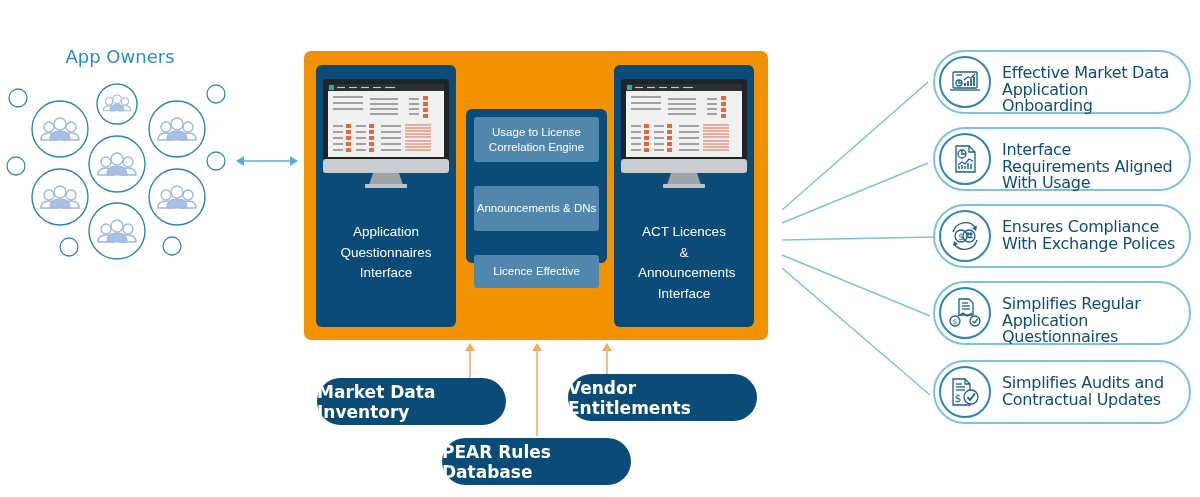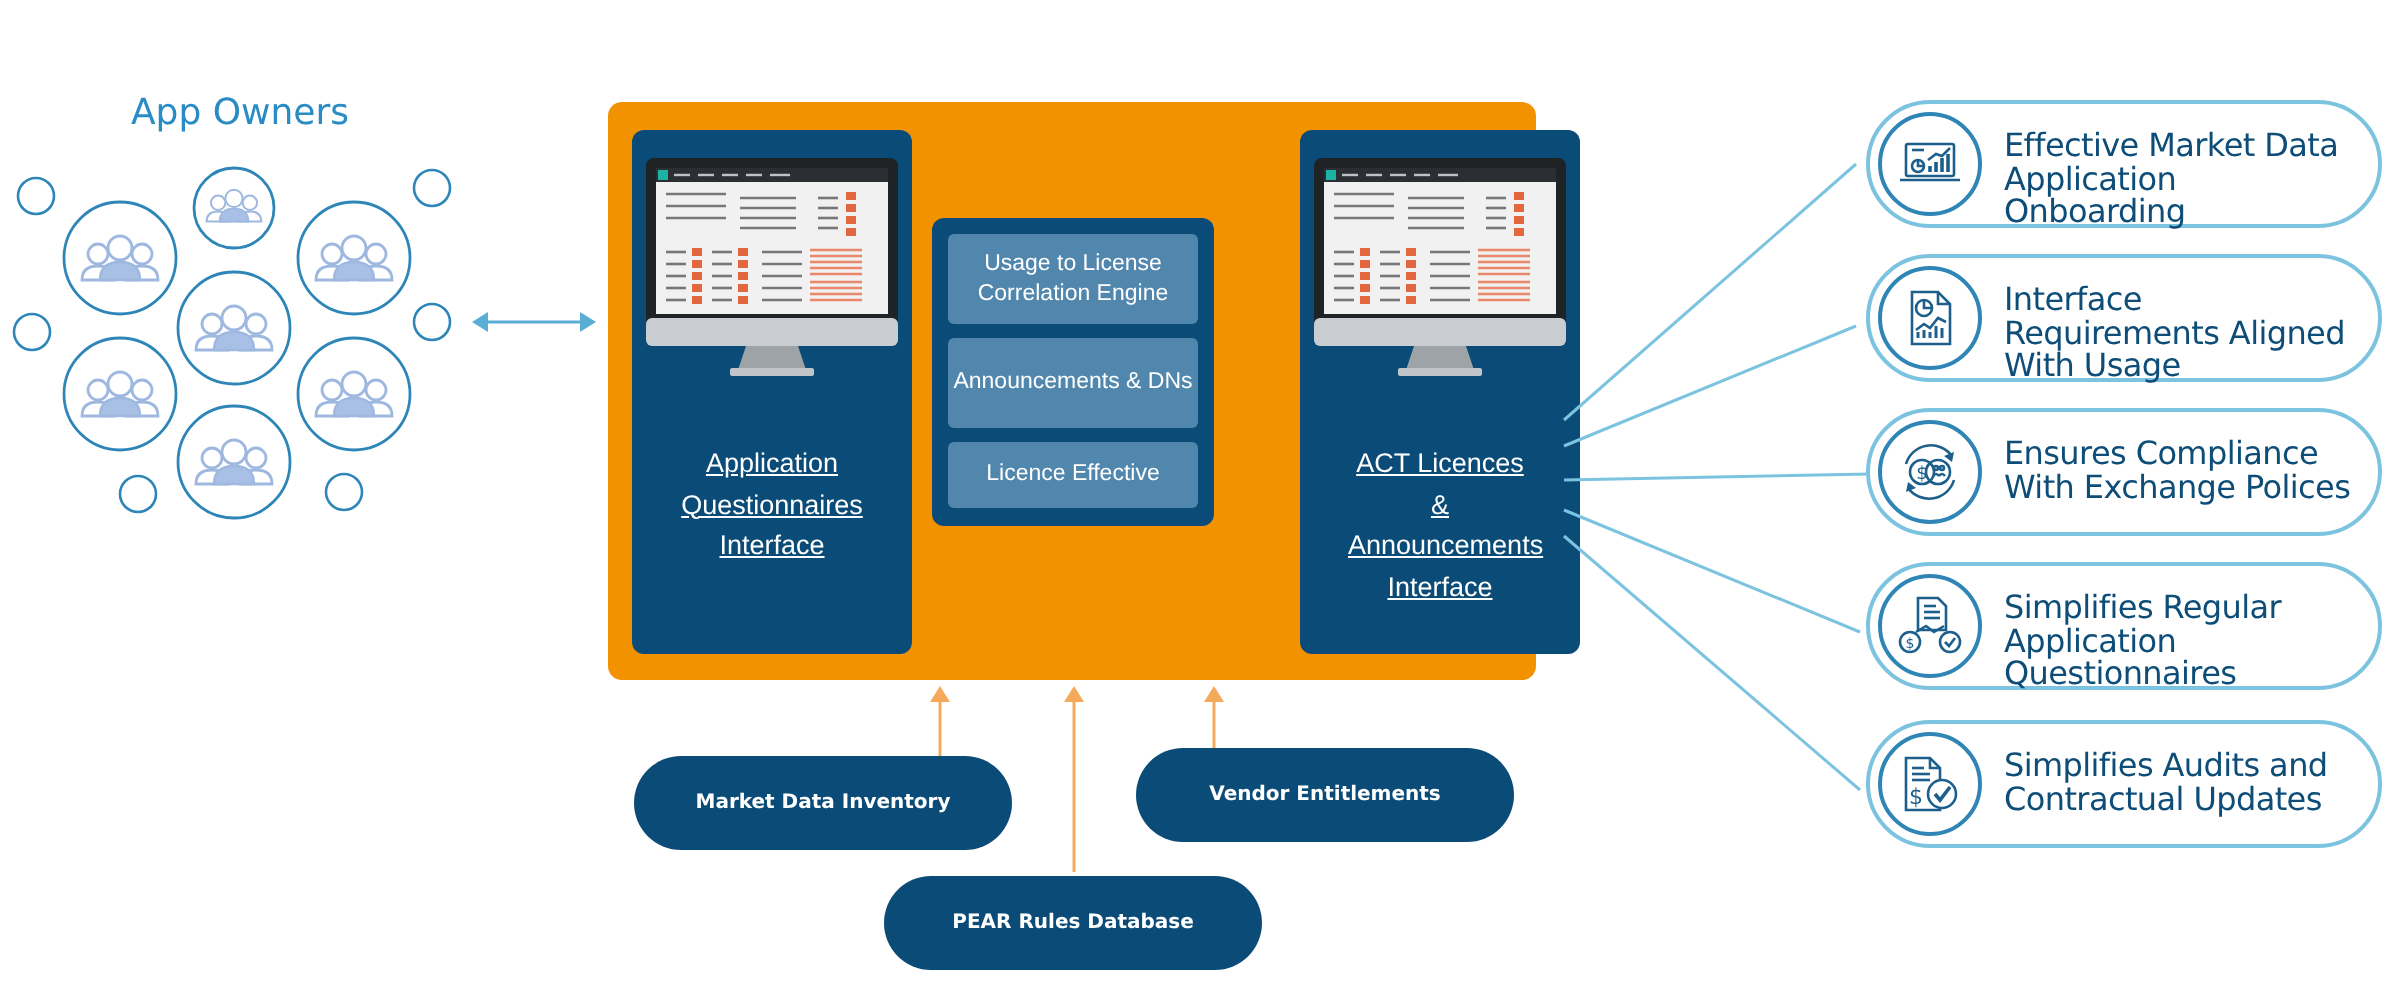--- a/index.html
+++ b/index.html
@@ -16,48 +16,47 @@
 
   .orange-frame {
     position: absolute; left: 304px; top: 51px; width: 464px; height: 289px;
     background: #f39200; border-radius: 7px;
   }
   .panel {
     position: absolute; top: 14px; width: 140px; height: 262px;
     background: #0a4b78; border-radius: 6px;
   }
   .panel.left { left: 12px; }
-  .panel.right { left: 310px; margin-left: 36px; }
+  .panel.right { left: 310px; }
   .monitor { position: absolute; left: 7px; top: 14px; width: 126px; height: 112px; }
   .panel-label {
     position: absolute; left: 0; right: 0; top: 157px; text-align: center;
     color: #ffffff; font-family: "Liberation Sans", sans-serif; font-size: 13.5px; line-height: 20.5px;
     padding: 0 24px;
-    text-decoration: underline;
   }
 
   .engine-box {
     position: absolute; left: 162px; top: 58px; width: 141px; height: 154px;
     background: #0a4b78; border-radius: 6px; padding: 8px 8px;
   }
   .engine-item {
     background: #5287ad; border-radius: 3px; color: #ffffff;
     font-family: "Liberation Sans", sans-serif; font-size: 11.5px; line-height: 15px;
     text-align: center; display: flex; align-items: center; justify-content: center;
-    margin-bottom: 7px;
+    margin-bottom: 24px;
   }
   .engine-item.i0 { height: 45px; }
   .engine-item.i1 { height: 45px; }
   .engine-item.i2 { height: 33px; margin-bottom: 0; }
 
   .up-arrows { position: absolute; left: 300px; top: 340px; width: 480px; height: 110px; }
 
   .pill {
     position: absolute; background: #0a4b78; color: #ffffff; border-radius: 24px;
-    font-family: "DejaVu Sans", sans-serif; font-weight: bold; font-size: 10px;
+    font-family: "DejaVu Sans", sans-serif; font-weight: bold; font-size: 17px;
     display: flex; align-items: center; justify-content: center;
   }
   .pill.market { left: 317px; top: 378px; width: 189px; height: 47px; }
   .pill.vendor { left: 568px; top: 360px; width: 189px; height: 47px; margin-top: 14px; }
   .pill.pear { left: 442px; top: 438px; width: 189px; height: 47px; }
 
   .fan-lines { position: absolute; left: 770px; top: 60px; width: 170px; height: 360px; }
 
   .benefit {
     position: absolute; left: 933px; width: 258px; height: 64px;

